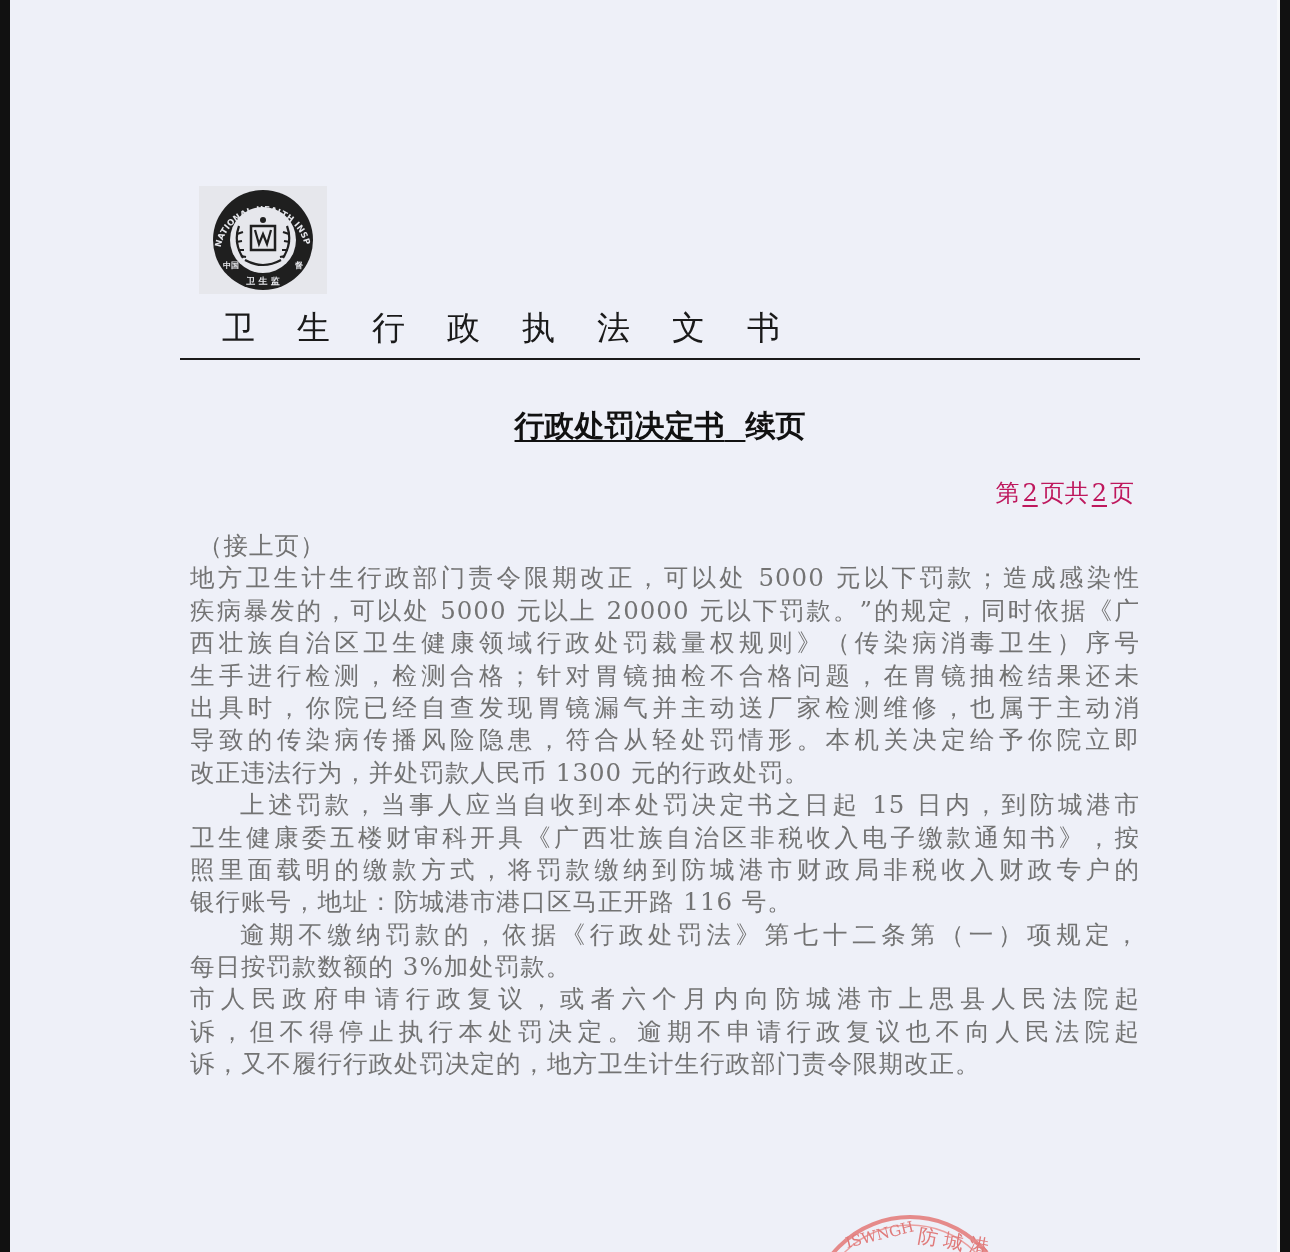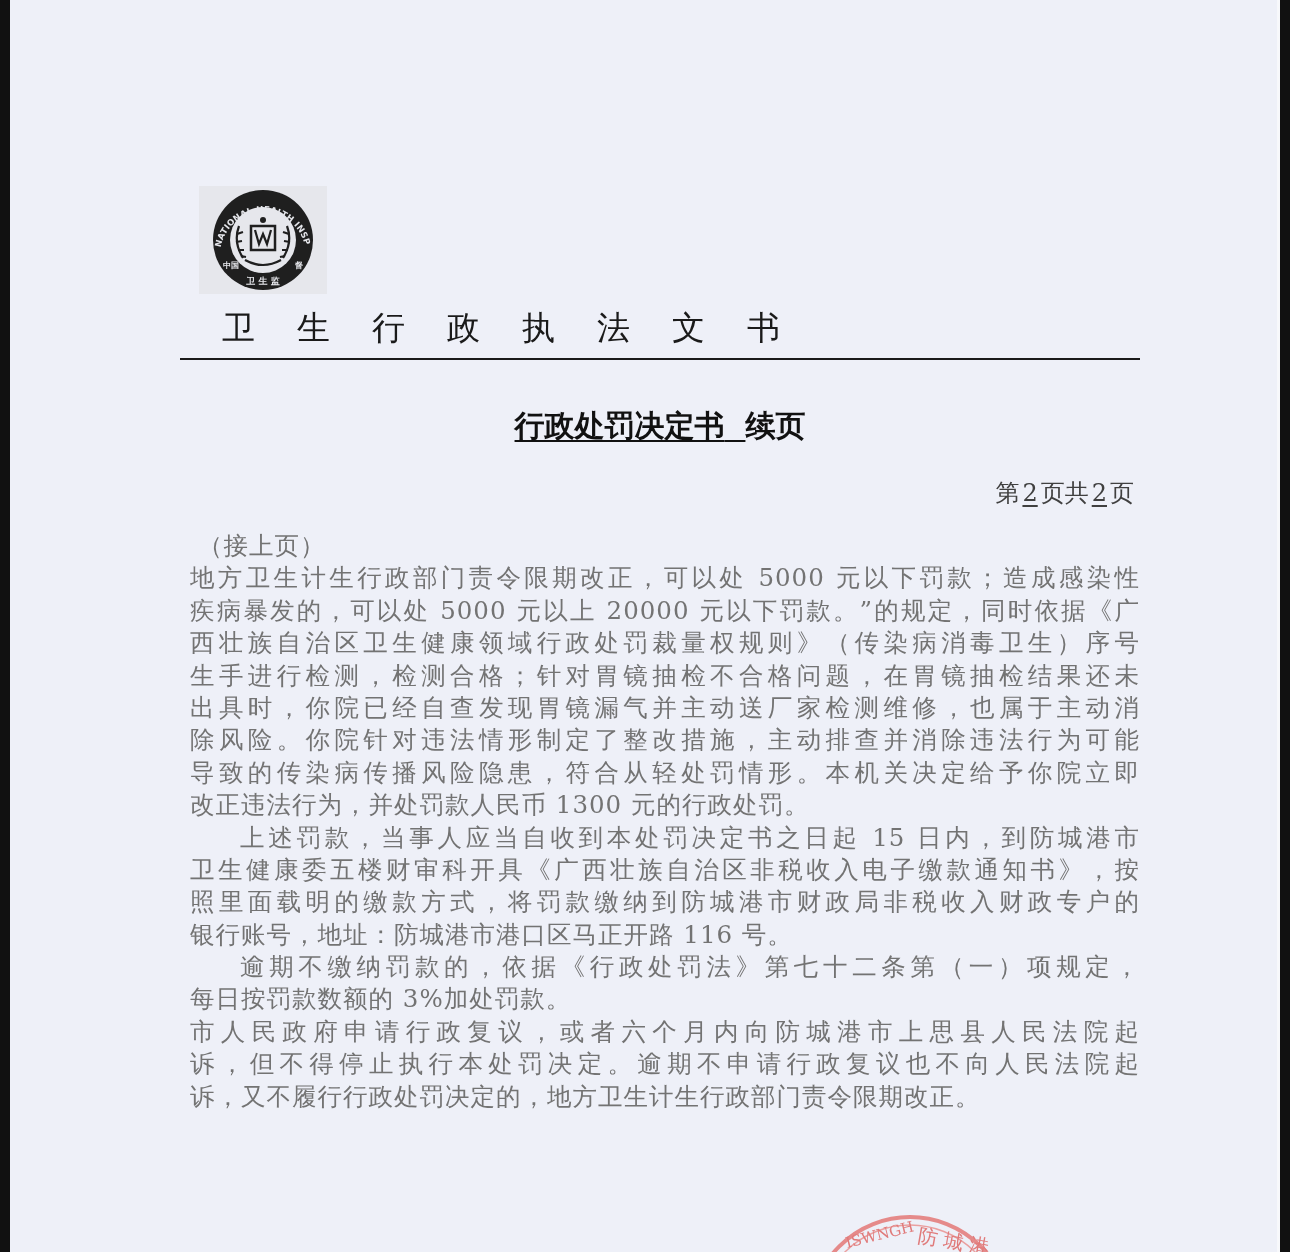--- a/index.html
+++ b/index.html
@@ -86,21 +86,21 @@
       text-underline-offset: 4px;
     }
 
     
     .page-indicator {
       position: absolute;
       right: 146px;
       top: 476px;
       font-size: 24px;
       line-height: 34px;
-      color: #404040;
+      color: #be185d;
       white-space: nowrap;
     }
     .page-indicator .num {
       text-decoration: underline;
       text-underline-offset: 4px;
       padding: 0 3px;
     }
 
     
     .body-text {
@@ -185,21 +185,20 @@
     <span>第</span><span class="num">2</span><span>页共</span><span class="num">2</span><span>页</span>
   </div>
 
   <div class="body-text">
     <div class="line cont">（接上页）</div>
     <div class="line">地方卫生计生行政部门责令限期改正，可以处 5000 元以下罚款；造成感染性</div>
     <div class="line">疾病暴发的，可以处 5000 元以上 20000 元以下罚款。”的规定，同时依据《广</div>
     <div class="line">西壮族自治区卫生健康领域行政处罚裁量权规则》（传染病消毒卫生）序号</div>
     <div class="line">生手进行检测，检测合格；针对胃镜抽检不合格问题，在胃镜抽检结果还未</div>
     <div class="line">出具时，你院已经自查发现胃镜漏气并主动送厂家检测维修，也属于主动消</div>
-    <div class="line">除风险。你院针对违法情形制定了整改措施，主动排查并消除违法行为可能</div>
     <div class="line">导致的传染病传播风险隐患，符合从轻处罚情形。本机关决定给予你院立即</div>
     <div class="line last">改正违法行为，并处罚款人民币 1300 元的行政处罚。</div>
     <div class="line indent">上述罚款，当事人应当自收到本处罚决定书之日起 15 日内，到防城港市</div>
     <div class="line">卫生健康委五楼财审科开具《广西壮族自治区非税收入电子缴款通知书》，按</div>
     <div class="line">照里面载明的缴款方式，将罚款缴纳到防城港市财政局非税收入财政专户的</div>
     <div class="line last">银行账号，地址：防城港市港口区马正开路 116 号。</div>
     <div class="line indent">逾期不缴纳罚款的，依据《行政处罚法》第七十二条第（一）项规定，</div>
     <div class="line last">每日按罚款数额的 3%加处罚款。</div>
     <div class="line">市人民政府申请行政复议，或者六个月内向防城港市上思县人民法院起</div>
     <div class="line">诉，但不得停止执行本处罚决定。逾期不申请行政复议也不向人民法院起</div>

